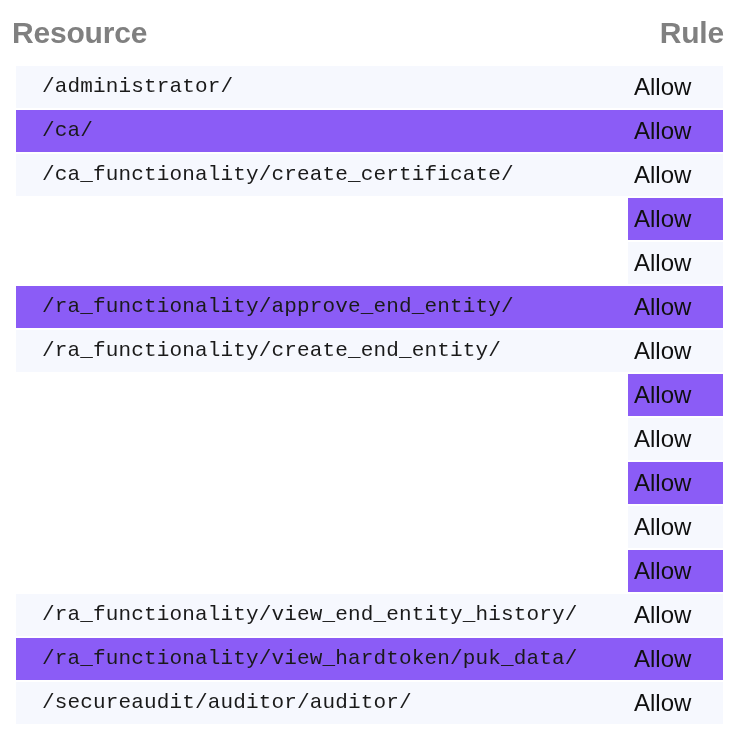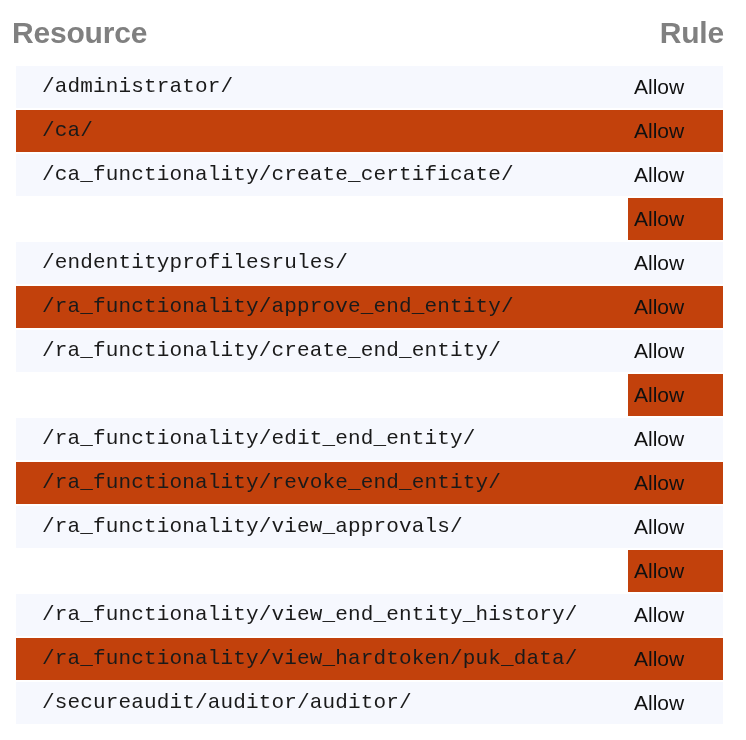--- a/index.html
+++ b/index.html
@@ -80,28 +80,28 @@
     color: #1a1a1a;
     letter-spacing: 0.15px;
     white-space: nowrap;
     margin-left: 16px;
   }
   .cell-rule {
     left: 628px;
     width: 95px;
     padding-left: 6px;
     font-family: "Liberation Sans", sans-serif;
-    font-size: 21px;
+    font-size: 24px;
     line-height: 42px;
     color: #101010;
     white-space: nowrap;
   }
 
   .row.odd .cell  { background: #f6f8fe; }
-  .row.even .cell { background: #c2410c; }
+  .row.even .cell { background: #8b5cf6; }
 </style>
 </head>
 <body>
 
 <div id="table">
 
   <div class="thead">
     <div class="th th-resource">Resource</div>
     <div class="th th-rule">Rule</div>
   </div>
@@ -116,44 +116,40 @@
         <div class="cell cell-rule">Allow</div>
       </div>
       <div class="row odd">
         <div class="cell cell-resource">/ca_functionality/create_certificate/</div>
         <div class="cell cell-rule">Allow</div>
       </div>
       <div class="row even">
         <div class="cell cell-rule">Allow</div>
       </div>
       <div class="row odd">
-        <div class="cell cell-resource">/endentityprofilesrules/</div>
         <div class="cell cell-rule">Allow</div>
       </div>
       <div class="row even">
         <div class="cell cell-resource">/ra_functionality/approve_end_entity/</div>
         <div class="cell cell-rule">Allow</div>
       </div>
       <div class="row odd">
         <div class="cell cell-resource">/ra_functionality/create_end_entity/</div>
         <div class="cell cell-rule">Allow</div>
       </div>
       <div class="row even">
         <div class="cell cell-rule">Allow</div>
       </div>
       <div class="row odd">
-        <div class="cell cell-resource">/ra_functionality/edit_end_entity/</div>
         <div class="cell cell-rule">Allow</div>
       </div>
       <div class="row even">
-        <div class="cell cell-resource">/ra_functionality/revoke_end_entity/</div>
         <div class="cell cell-rule">Allow</div>
       </div>
       <div class="row odd">
-        <div class="cell cell-resource">/ra_functionality/view_approvals/</div>
         <div class="cell cell-rule">Allow</div>
       </div>
       <div class="row even">
         <div class="cell cell-rule">Allow</div>
       </div>
       <div class="row odd">
         <div class="cell cell-resource">/ra_functionality/view_end_entity_history/</div>
         <div class="cell cell-rule">Allow</div>
       </div>
       <div class="row even">

